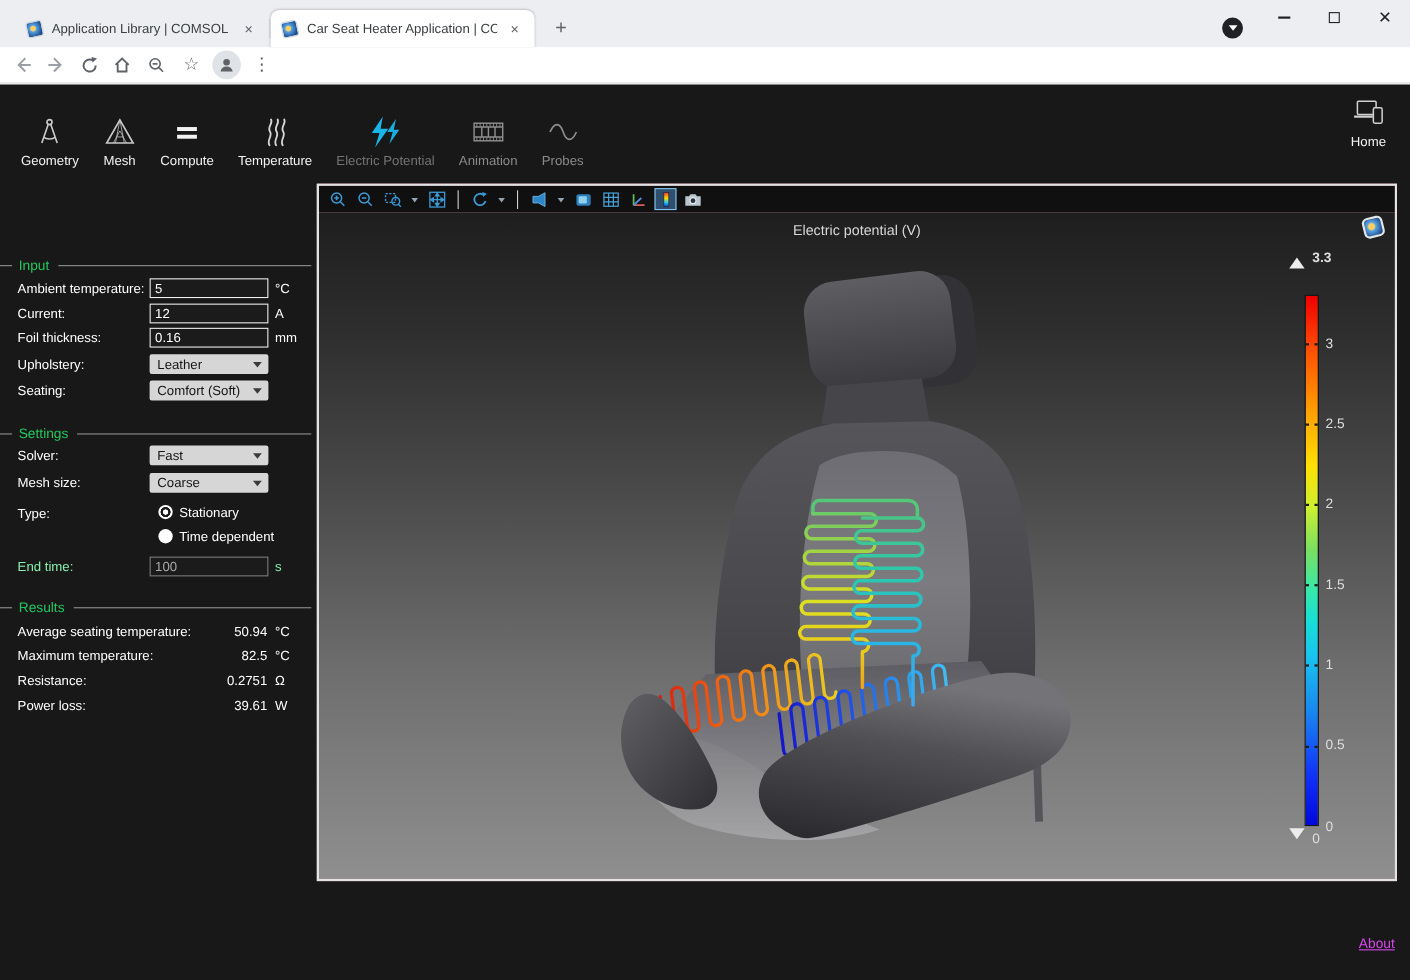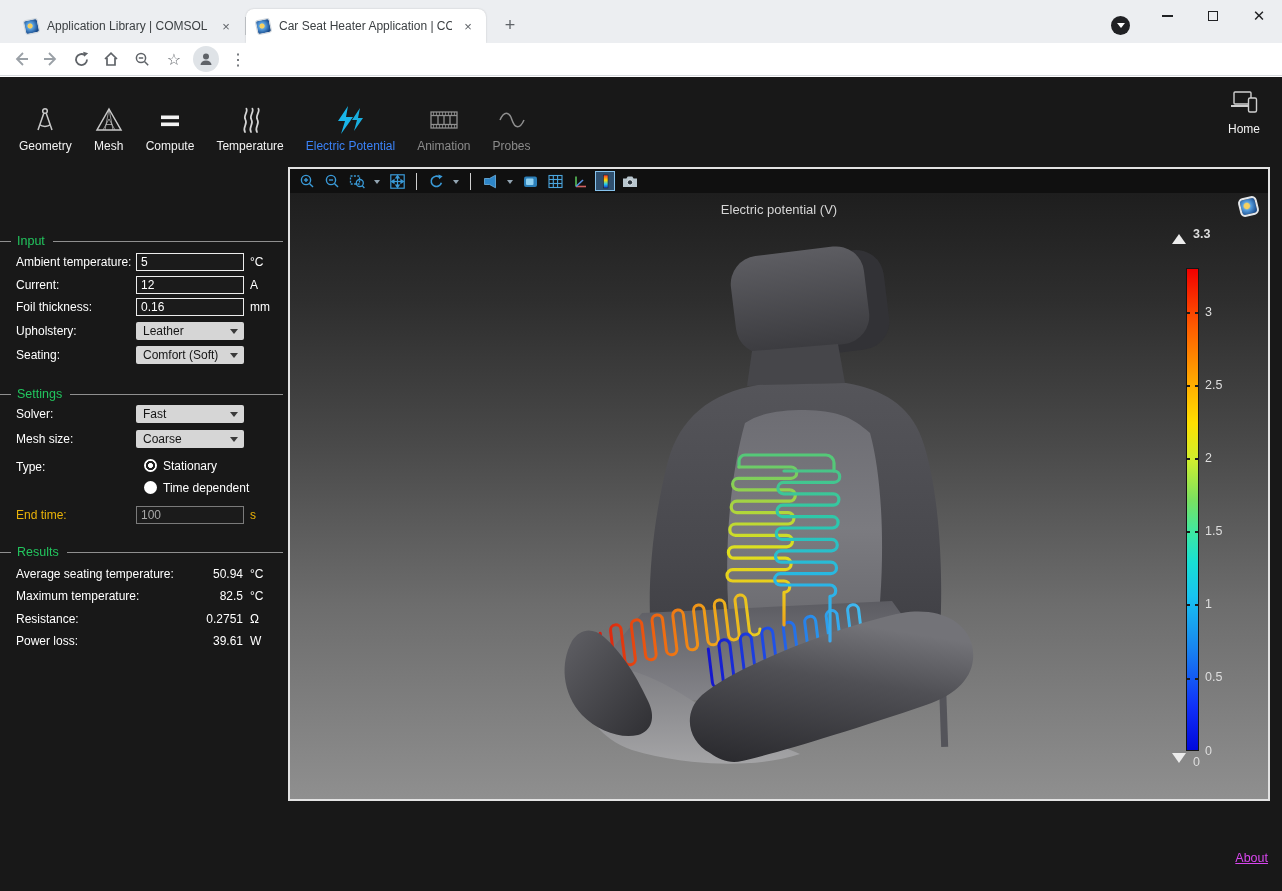--- a/index.html
+++ b/index.html
@@ -40,42 +40,42 @@
   #urltext { font-size:13px; color:#202124; }
   .rightic { width:32px; height:28px; display:flex; align-items:center; justify-content:center; font-size:16px; color:#5f6368; }
   #avatar { width:26px; height:26px; border-radius:50%; background:#dfe3e7; display:flex; align-items:center; justify-content:center; }
 
   
   #app { position:absolute; top:77px; left:0; right:0; bottom:0; background:#181818; }
   #apptoolbar { position:absolute; top:0; left:0; right:0; height:76px; display:flex; padding:8px 0 0 8px; }
   .tbtn { display:flex; flex-direction:column; align-items:center; padding:0 11px; color:#f2f2f2;justify-content:flex-end; }
   .tbtn .ticon { height:36px; display:flex; align-items:center; justify-content:center; }
   .tbtn .tlabel { font-size:12px; margin-top:1px; white-space:nowrap; }
-  .tbtn.active .tlabel { color:#3b82f6; }
+  .tbtn.active .tlabel { color:#737373; }
   .tbtn.dim .tlabel { color:#8a8a8a; }
   #home-btn { position:absolute; right:10px; top:8px; }
 
   
   #sidebar { position:absolute; top:76px; left:0; width:288px; bottom:0; color:#fff; font-size:12px; }
   .sechead { position:absolute; left:0; right:5px; height:14px; display:flex; align-items:center; color:#22c55e; font-size:12.5px; }
   .sechead:before { content:""; width:11px; height:1px; background:#8f8f8f; margin-right:6px; }
   .sechead:after { content:""; flex:1; height:1px; background:#8f8f8f; margin-left:8px; }
   .flabel { position:absolute; left:16px; top:2px; white-space:nowrap; }
   .funit  { position:absolute; left:250px; top:2px; }
   .tfield { position:absolute; left:136px; top:0; width:108px; height:18px; background:#1b1b1b;
             border:1px solid #ececec; color:#fff; font-size:12px; padding:0 4px;
             font-family:"Liberation Sans",sans-serif; }
   .drop { position:absolute; left:136px; top:0; width:108px; height:18px; background:#d6d6d6;
           border-radius:2px; color:#141414; font-size:12px; line-height:18px; padding-left:7px; }
   .drop i { position:absolute; right:6px; top:7px; width:0; height:0;
             border:4px solid transparent; border-top:5px solid #3a3a3a; }
   .radio { position:absolute; left:144px; top:1px; width:13px; height:13px; border-radius:50%; background:#fff; }
   .radio.sel { background: radial-gradient(circle at 50% 50%, #fff 0 2.2px, #1e1e1e 2.6px 4.4px, #fff 4.8px); }
   .radiolbl { position:absolute; left:163px; top:1px; }
-  .disabled .flabel, .disabled .funit { color:#eab308; }
+  .disabled .flabel, .disabled .funit { color:#86efac; }
   .tfield:disabled { border-color:#7a7a7a; color:#a8a8a8; background:#1b1b1b; }
   .rrow .rlabel { position:absolute; left:16px; top:2px; }
   .rrow .rval { position:absolute; left:150px; width:93px; top:2px; text-align:right; }
   .rrow .runit { position:absolute; left:250px; top:2px; }
 
   
   #gpanel { position:absolute; left:288px; top:90px; width:982px; height:634px;
             border:2px solid #e2e2e2; background:#f9a8d4; }
   #gtoolbar { position:absolute; top:0; left:0; right:0; height:24px; display:flex;
               align-items:center; gap:5px; padding-left:7px; background:#101010; }

